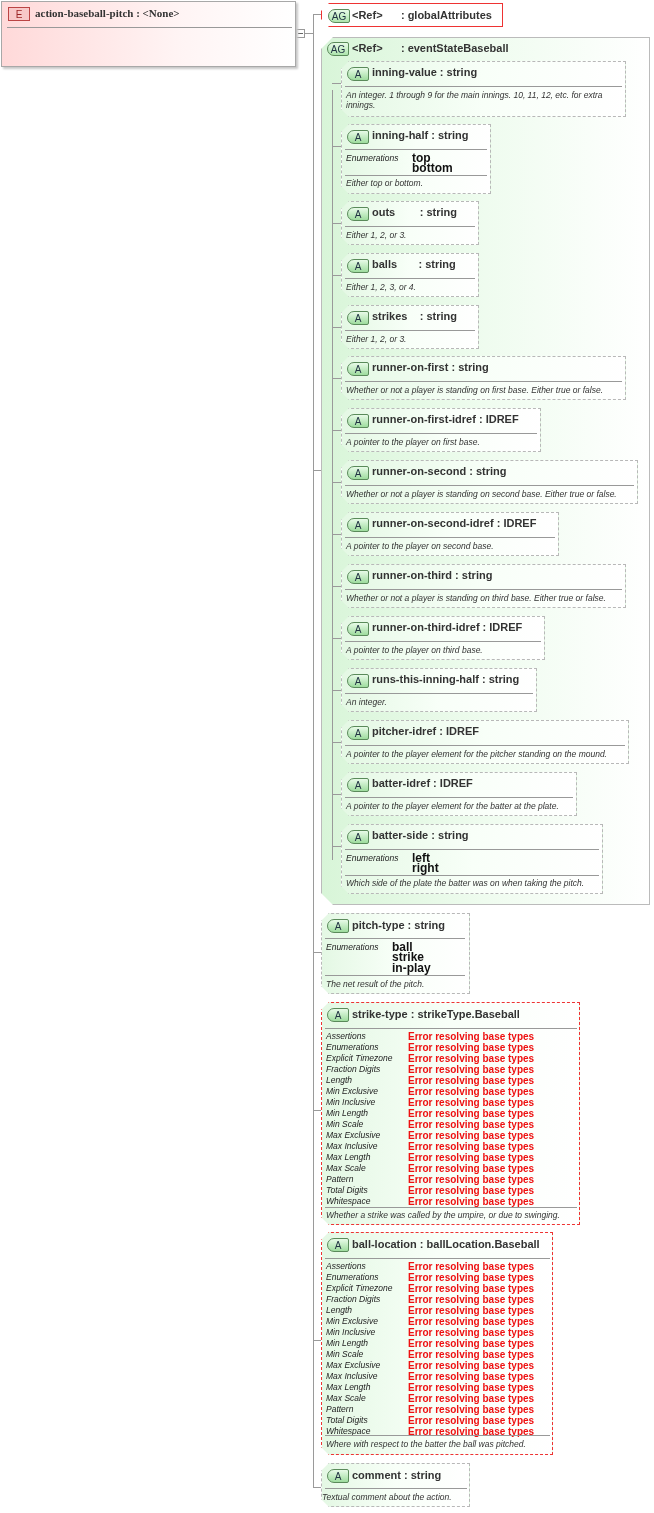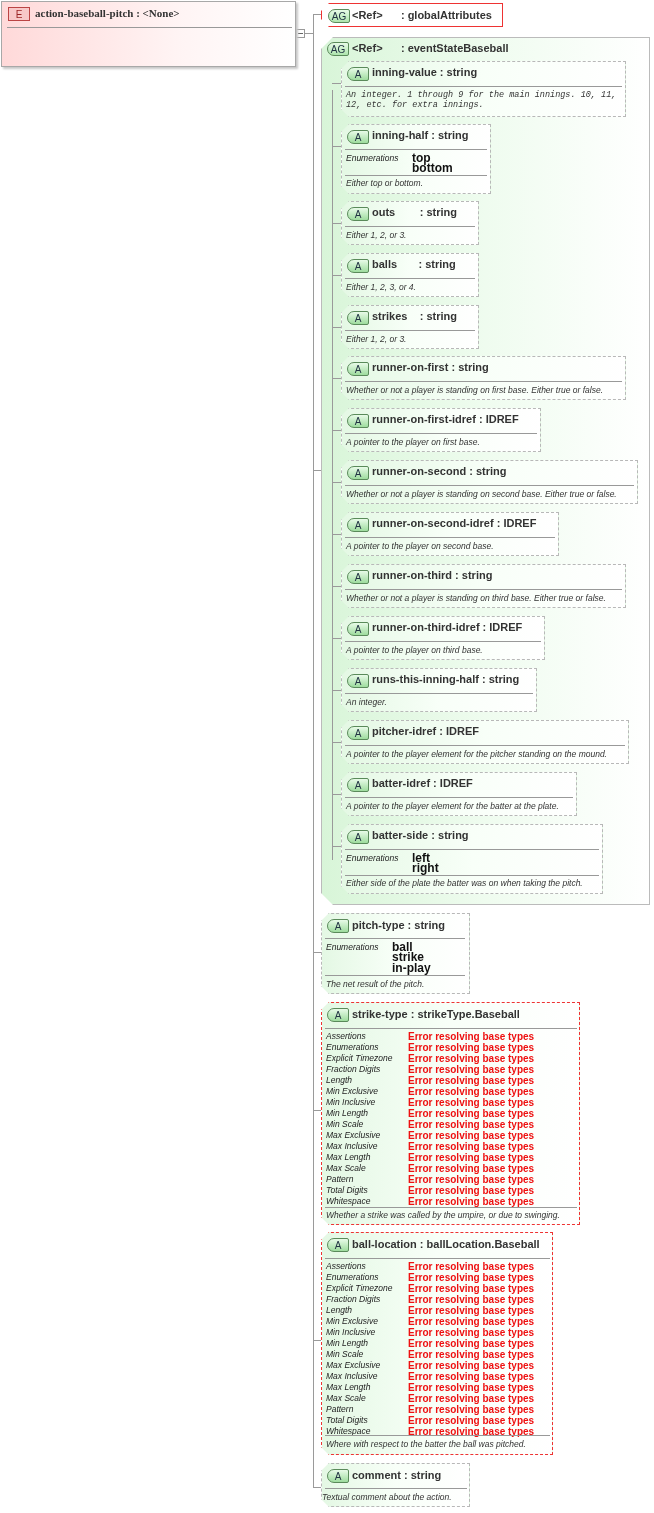--- a/index.html
+++ b/index.html
@@ -69,21 +69,21 @@
   <div class="badge badge-ag" style="left:5px;top:4px;">AG</div>
   <div class="title" style="left:30px;top:4px;white-space:pre;">&lt;Ref&gt;      : eventStateBaseball</div>
   <div class="line-v" style="left:10px;top:52px;height:770px;"></div>
 </div>
 
 <div id="state-attrs">
     <div class="abs attr" style="left: 341px; top: 61px; width: 285px; height: 56px;">
       <div class="badge badge-a" style="left:5px;top:5px;">A</div>
     <div class="title" style="left:30px;top:4px;white-space:pre;text-align:right;">inning-value : string</div>
     <div class="sep" style="left:3px;top:24px;width:277px;"></div>
-      <div class="desc" style="left:4px;top:28px;width:275px;font-family:Liberation Mono, monospace;">An integer. 1 through 9 for the main innings. 10, 11, 12, etc. for extra innings.</div>
+      <div class="desc" style="left:4px;top:28px;width:275px;">An integer. 1 through 9 for the main innings. 10, 11, 12, etc. for extra innings.</div>
     </div>
     <div class="line-h" style="left: 332px; top: 83px; width: 9px;"></div>
     <div class="abs attr" style="left: 341px; top: 124px; width: 150px; height: 70px;">
       <div class="badge badge-a" style="left:5px;top:5px;">A</div>
     <div class="title" style="left:30px;top:4px;white-space:pre;">inning-half : string</div>
     <div class="sep" style="left:3px;top:24px;width:142px;"></div>
       <div class="enum-label" style="left:4px;top:28px;">Enumerations</div>
       <div class="enum-val" style="left:70px;top:28px;white-space:pre;">top
 bottom</div>
       <div class="sep" style="left:3px;top:50px;width:142px;"></div>
@@ -175,21 +175,21 @@
     </div>
     <div class="line-h" style="left: 332px; top: 794px; width: 9px;"></div>
     <div class="abs attr" style="left: 341px; top: 824px; width: 262px; height: 70px;">
       <div class="badge badge-a" style="left:5px;top:5px;">A</div>
     <div class="title" style="left:30px;top:4px;white-space:pre;">batter-side : string</div>
     <div class="sep" style="left:3px;top:24px;width:254px;"></div>
       <div class="enum-label" style="left:4px;top:28px;">Enumerations</div>
       <div class="enum-val" style="left:70px;top:28px;white-space:pre;">left
 right</div>
       <div class="sep" style="left:3px;top:50px;width:254px;"></div>
-      <div class="desc" style="left:4px;top:53px;width:252px;">Either side of the plate the batter was on when taking the pitch.</div>
+      <div class="desc" style="left:4px;top:53px;width:252px;">Which side of the plate the batter was on when taking the pitch.</div>
     </div>
     <div class="line-h" style="left: 332px; top: 846px; width: 9px;"></div>
   </div>
 
 <div class="abs attr" style="left:321px;top:913px;width:149px;height:81px;">
   <div class="badge badge-a" style="left:5px;top:5px;">A</div>
   <div class="title" style="left:30px;top:5px;">pitch-type : string</div>
   <div class="sep" style="left:3px;top:24px;width:140px;"></div>
   <div class="enum-label" style="left:4px;top:28px;">Enumerations</div>
   <div class="enum-val" style="left:70px;top:28px;">ball</div>

